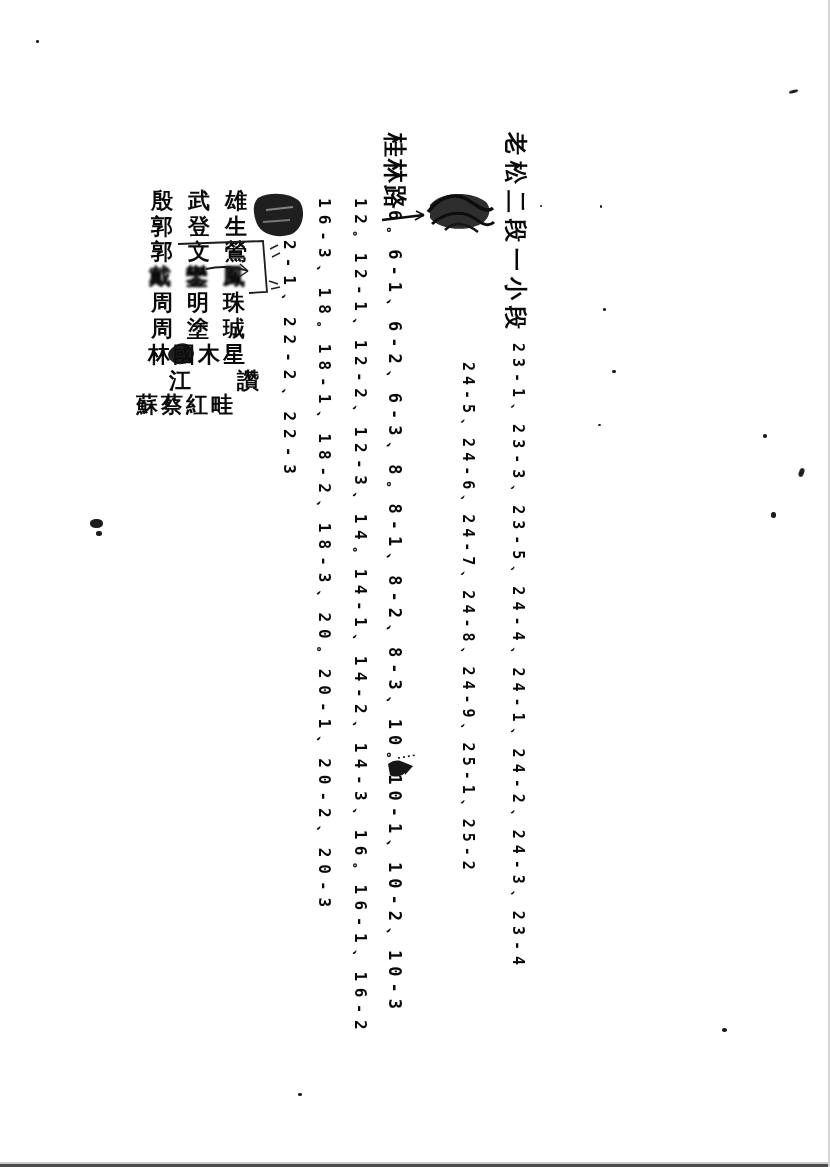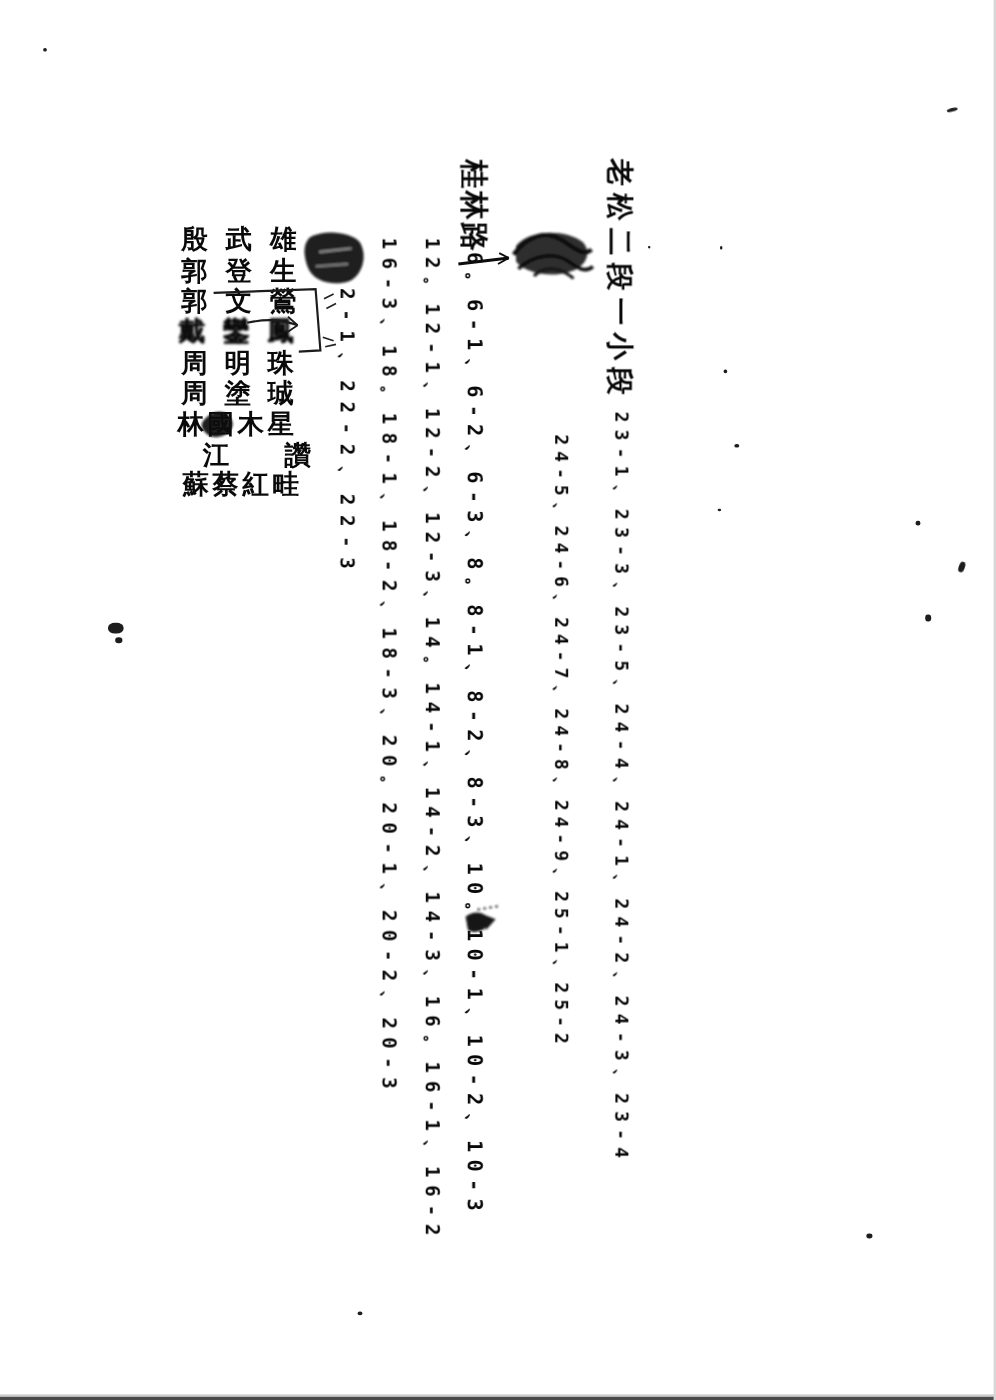--- a/index.html
+++ b/index.html
@@ -45,29 +45,29 @@
     <span>6。</span><span>6-1、6-2、6-3、8。8-1、8-2、8-3、10。10-1、10-2、10-3</span>
   </div>
 
   <div class="vcol" style="left:374px;top:198px;font-size:16px;line-height:28px;letter-spacing:6.5px;">12。12-1、12-2、12-3、14。14-1、14-2、14-3、16。16-1、16-2</div>
 
   <div class="vcol" style="left:338px;top:198px;font-size:16px;line-height:28px;letter-spacing:7px;">16-3、18。18-1、18-2、18-3、20。20-1、20-2、20-3</div>
 
   <div class="vcol" style="left:303px;top:240px;font-size:16px;line-height:28px;letter-spacing:8px;">2-1、22-2、22-3</div>
 
   <div>
-    <div class="name-row" style="left:151px;top:189px;">殷武雄</div>
+    <div class="name-row" style="left:151px;top:189px;font-family:Liberation Serif, serif;">殷武雄</div>
     <div class="name-row" style="left:151px;top:215px;">郭登生</div>
     <div class="name-row" style="left:151px;top:240px;">郭文鶯</div>
     <div class="name-row smudged" style="left:149px;top:265px;">戴鑾鳳</div>
     <div class="name-row" style="left:151px;top:291px;letter-spacing:14px;font-family:Liberation Serif, serif;">周明珠</div>
     <div class="name-row" style="left:151px;top:317px;letter-spacing:14px;">周塗珹</div>
     <div class="name-row" style="left:148px;top:343px;letter-spacing:3px;">林國木星</div>
     <div class="name-row" style="left:169px;top:369px;letter-spacing:12px;">江　讚</div>
-    <div class="name-row" style="left:152px;top:393px;letter-spacing:3px;text-align:center;">蘇蔡紅畦</div>
+    <div class="name-row" style="left:136px;top:393px;letter-spacing:3px;text-align:center;">蘇蔡紅畦</div>
   </div>
 
   <svg id="annotations" width="830" height="1167" viewBox="0 0 830 1167">
     <defs>
       <filter id="inkblur">
           <feGaussianBlur stdDeviation="0.7"></feGaussianBlur>
         </filter>
     </defs>
 
     <g filter="url(#inkblur)">

